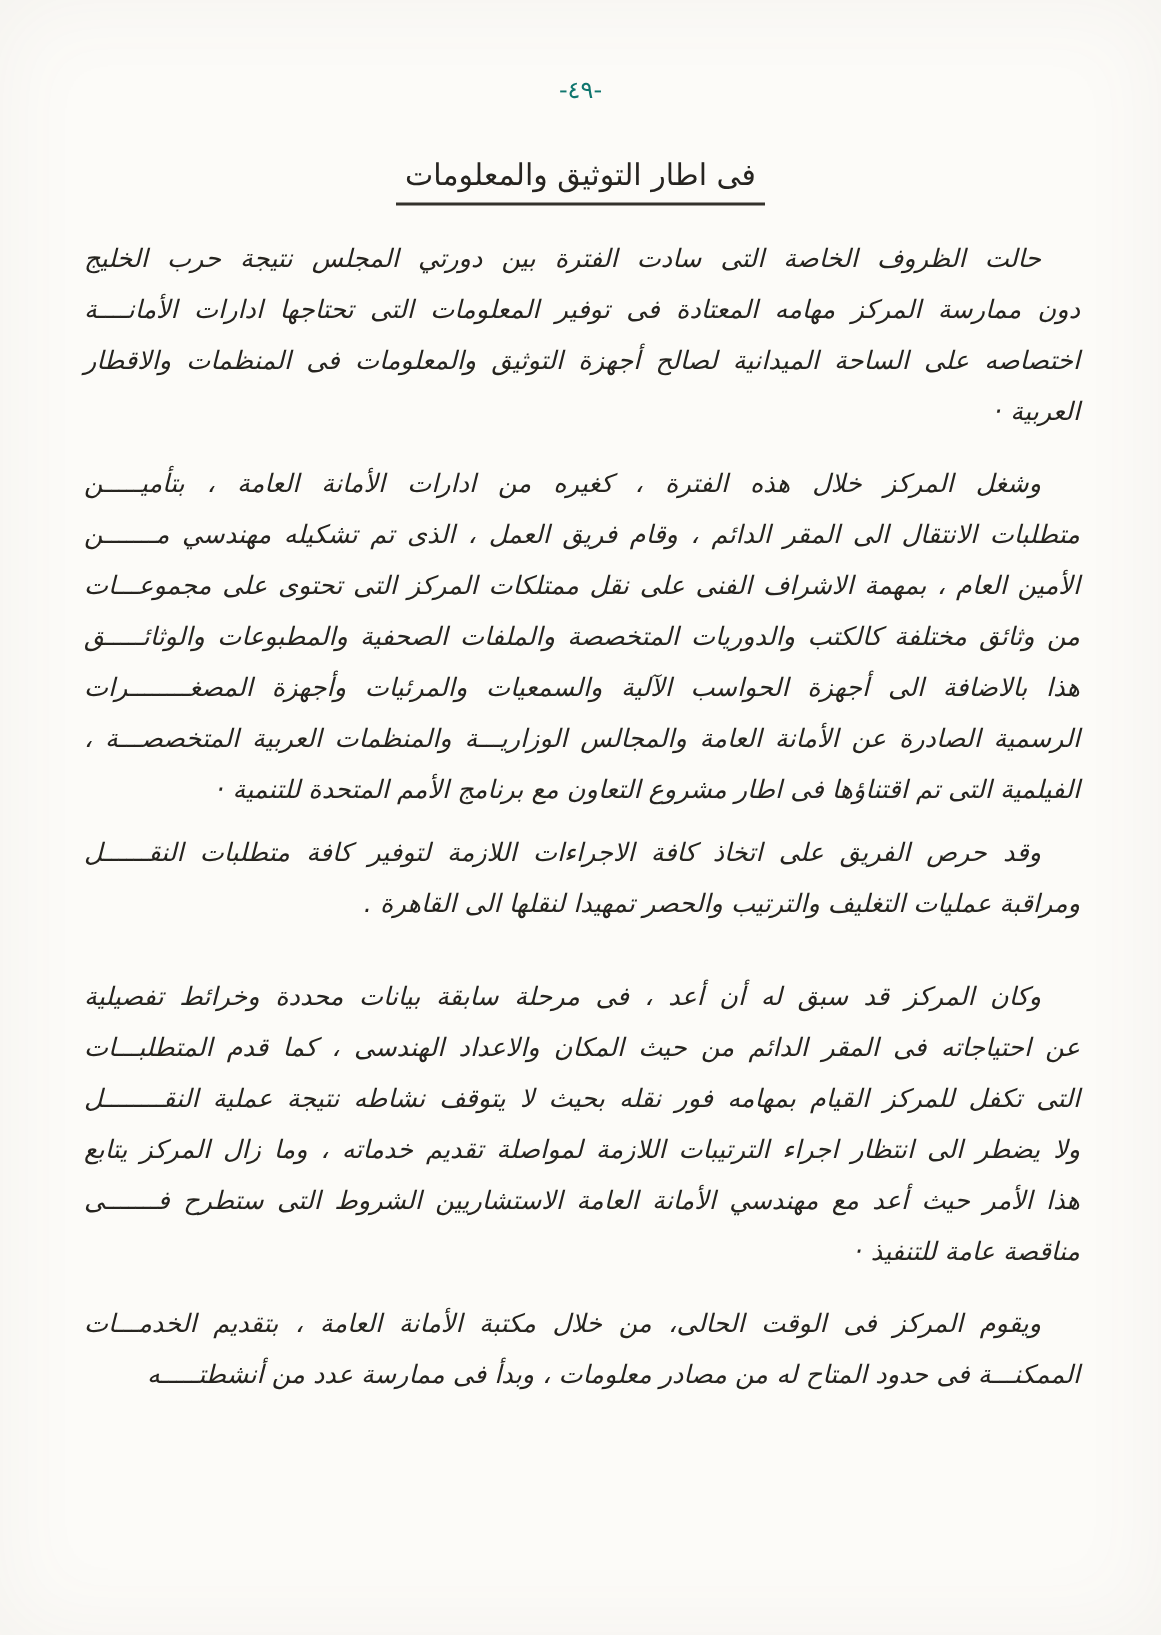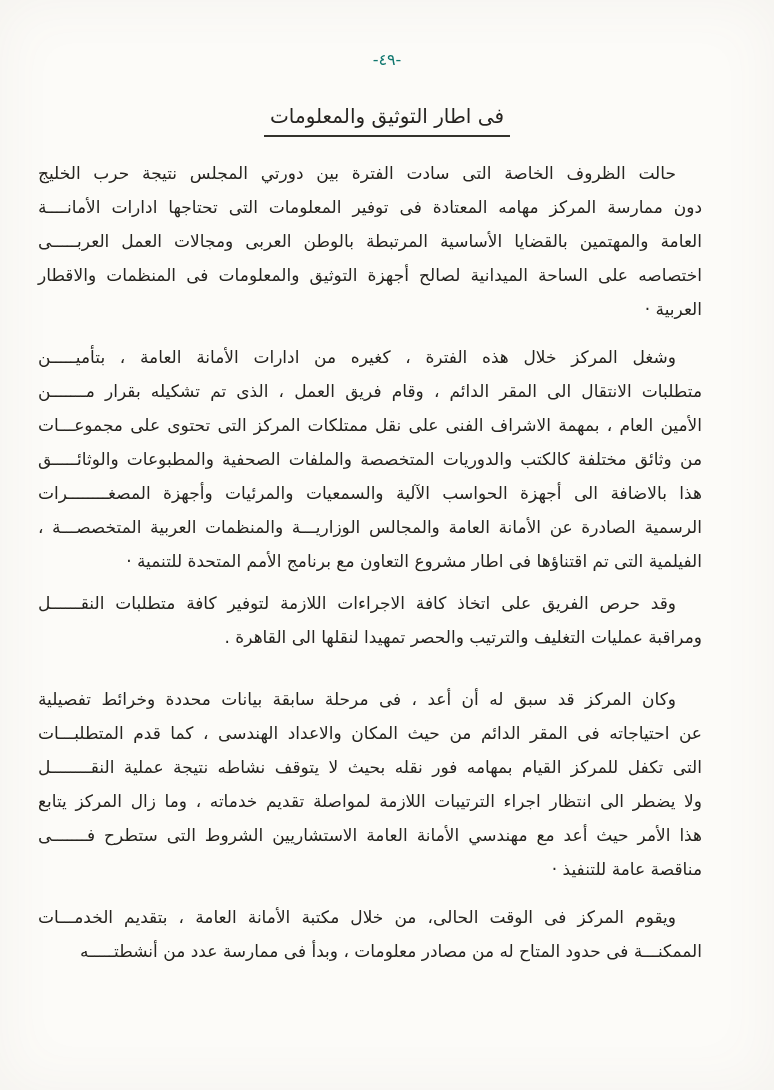--- a/index.html
+++ b/index.html
@@ -40,25 +40,26 @@
     display: inline-block;
     font-size: 20px;
     font-weight: 500;
     color: #262420;
     padding: 0 6px 7px 6px;
     border-bottom: 2px solid #34322c;
   }
   .page-body {
     position: absolute;
     top: 156px;
-    right: 72px;
+    right: 54px;
     width: 664px;
     font-size: 17px;
     line-height: 34px;
     color: #26241f;
+    font-style: italic;
   }
   .para {
     margin: 0 0 12px 0;
   }
   .para:nth-child(1) { margin-bottom: 14px; }
   .para:nth-child(2) { margin-bottom: 8px; }
   .para:nth-child(3) { margin-bottom: 28px; }
   .para:nth-child(4) { margin-bottom: 14px; }
   .line {
     text-align: justify;
@@ -79,27 +80,26 @@
   <div class="page-number">-٤٩-</div>
 
   <div class="heading-wrap">
     <span class="heading">فى اطار التوثيق والمعلومات</span>
   </div>
 
   <div class="page-body">
       <div class="para">
         <div class="line first">حالت الظروف الخاصة التى سادت الفترة بين دورتي المجلس نتيجة حرب الخليج</div>
         <div class="line">دون ممارسة المركز مهامه المعتادة فى توفير المعلومات التى تحتاجها ادارات الأمانــــة</div>
-        <div class="line">العامة والمهتمين بالقضايا الأساسية المرتبطة بالوطن العربى ومجالات العمل العربـــــى</div>
         <div class="line">اختصاصه على الساحة الميدانية لصالح أجهزة التوثيق والمعلومات فى المنظمات والاقطار</div>
         <div class="line lastline">العربية ·</div>
       </div>
       <div class="para">
         <div class="line first">وشغل المركز خلال هذه الفترة ، كغيره من ادارات الأمانة العامة ، بتأميـــــن</div>
-        <div class="line">متطلبات الانتقال الى المقر الدائم ، وقام فريق العمل ، الذى تم تشكيله بقرار مـــــــن</div>
+        <div class="line">متطلبات الانتقال الى المقر الدائم ، وقام فريق العمل ، الذى تم تشكيله مهندسي مـــــــن</div>
         <div class="line">الأمين العام ، بمهمة الاشراف الفنى على نقل ممتلكات المركز التى تحتوى على مجموعـــات</div>
         <div class="line">من وثائق مختلفة كالكتب والدوريات المتخصصة والملفات الصحفية والمطبوعات والوثائـــــق</div>
         <div class="line">هذا بالاضافة الى أجهزة الحواسب الآلية والسمعيات والمرئيات وأجهزة المصغــــــــرات</div>
         <div class="line">الرسمية الصادرة عن الأمانة العامة والمجالس الوزاريـــة والمنظمات العربية المتخصصـــة ،</div>
         <div class="line lastline">الفيلمية التى تم اقتناؤها فى اطار مشروع التعاون مع برنامج الأمم المتحدة للتنمية ·</div>
       </div>
       <div class="para">
         <div class="line first">وقد حرص الفريق على اتخاذ كافة الاجراءات اللازمة لتوفير كافة متطلبات النقــــــل</div>
         <div class="line lastline">ومراقبة عمليات التغليف والترتيب والحصر تمهيدا لنقلها الى القاهرة .</div>
       </div>

